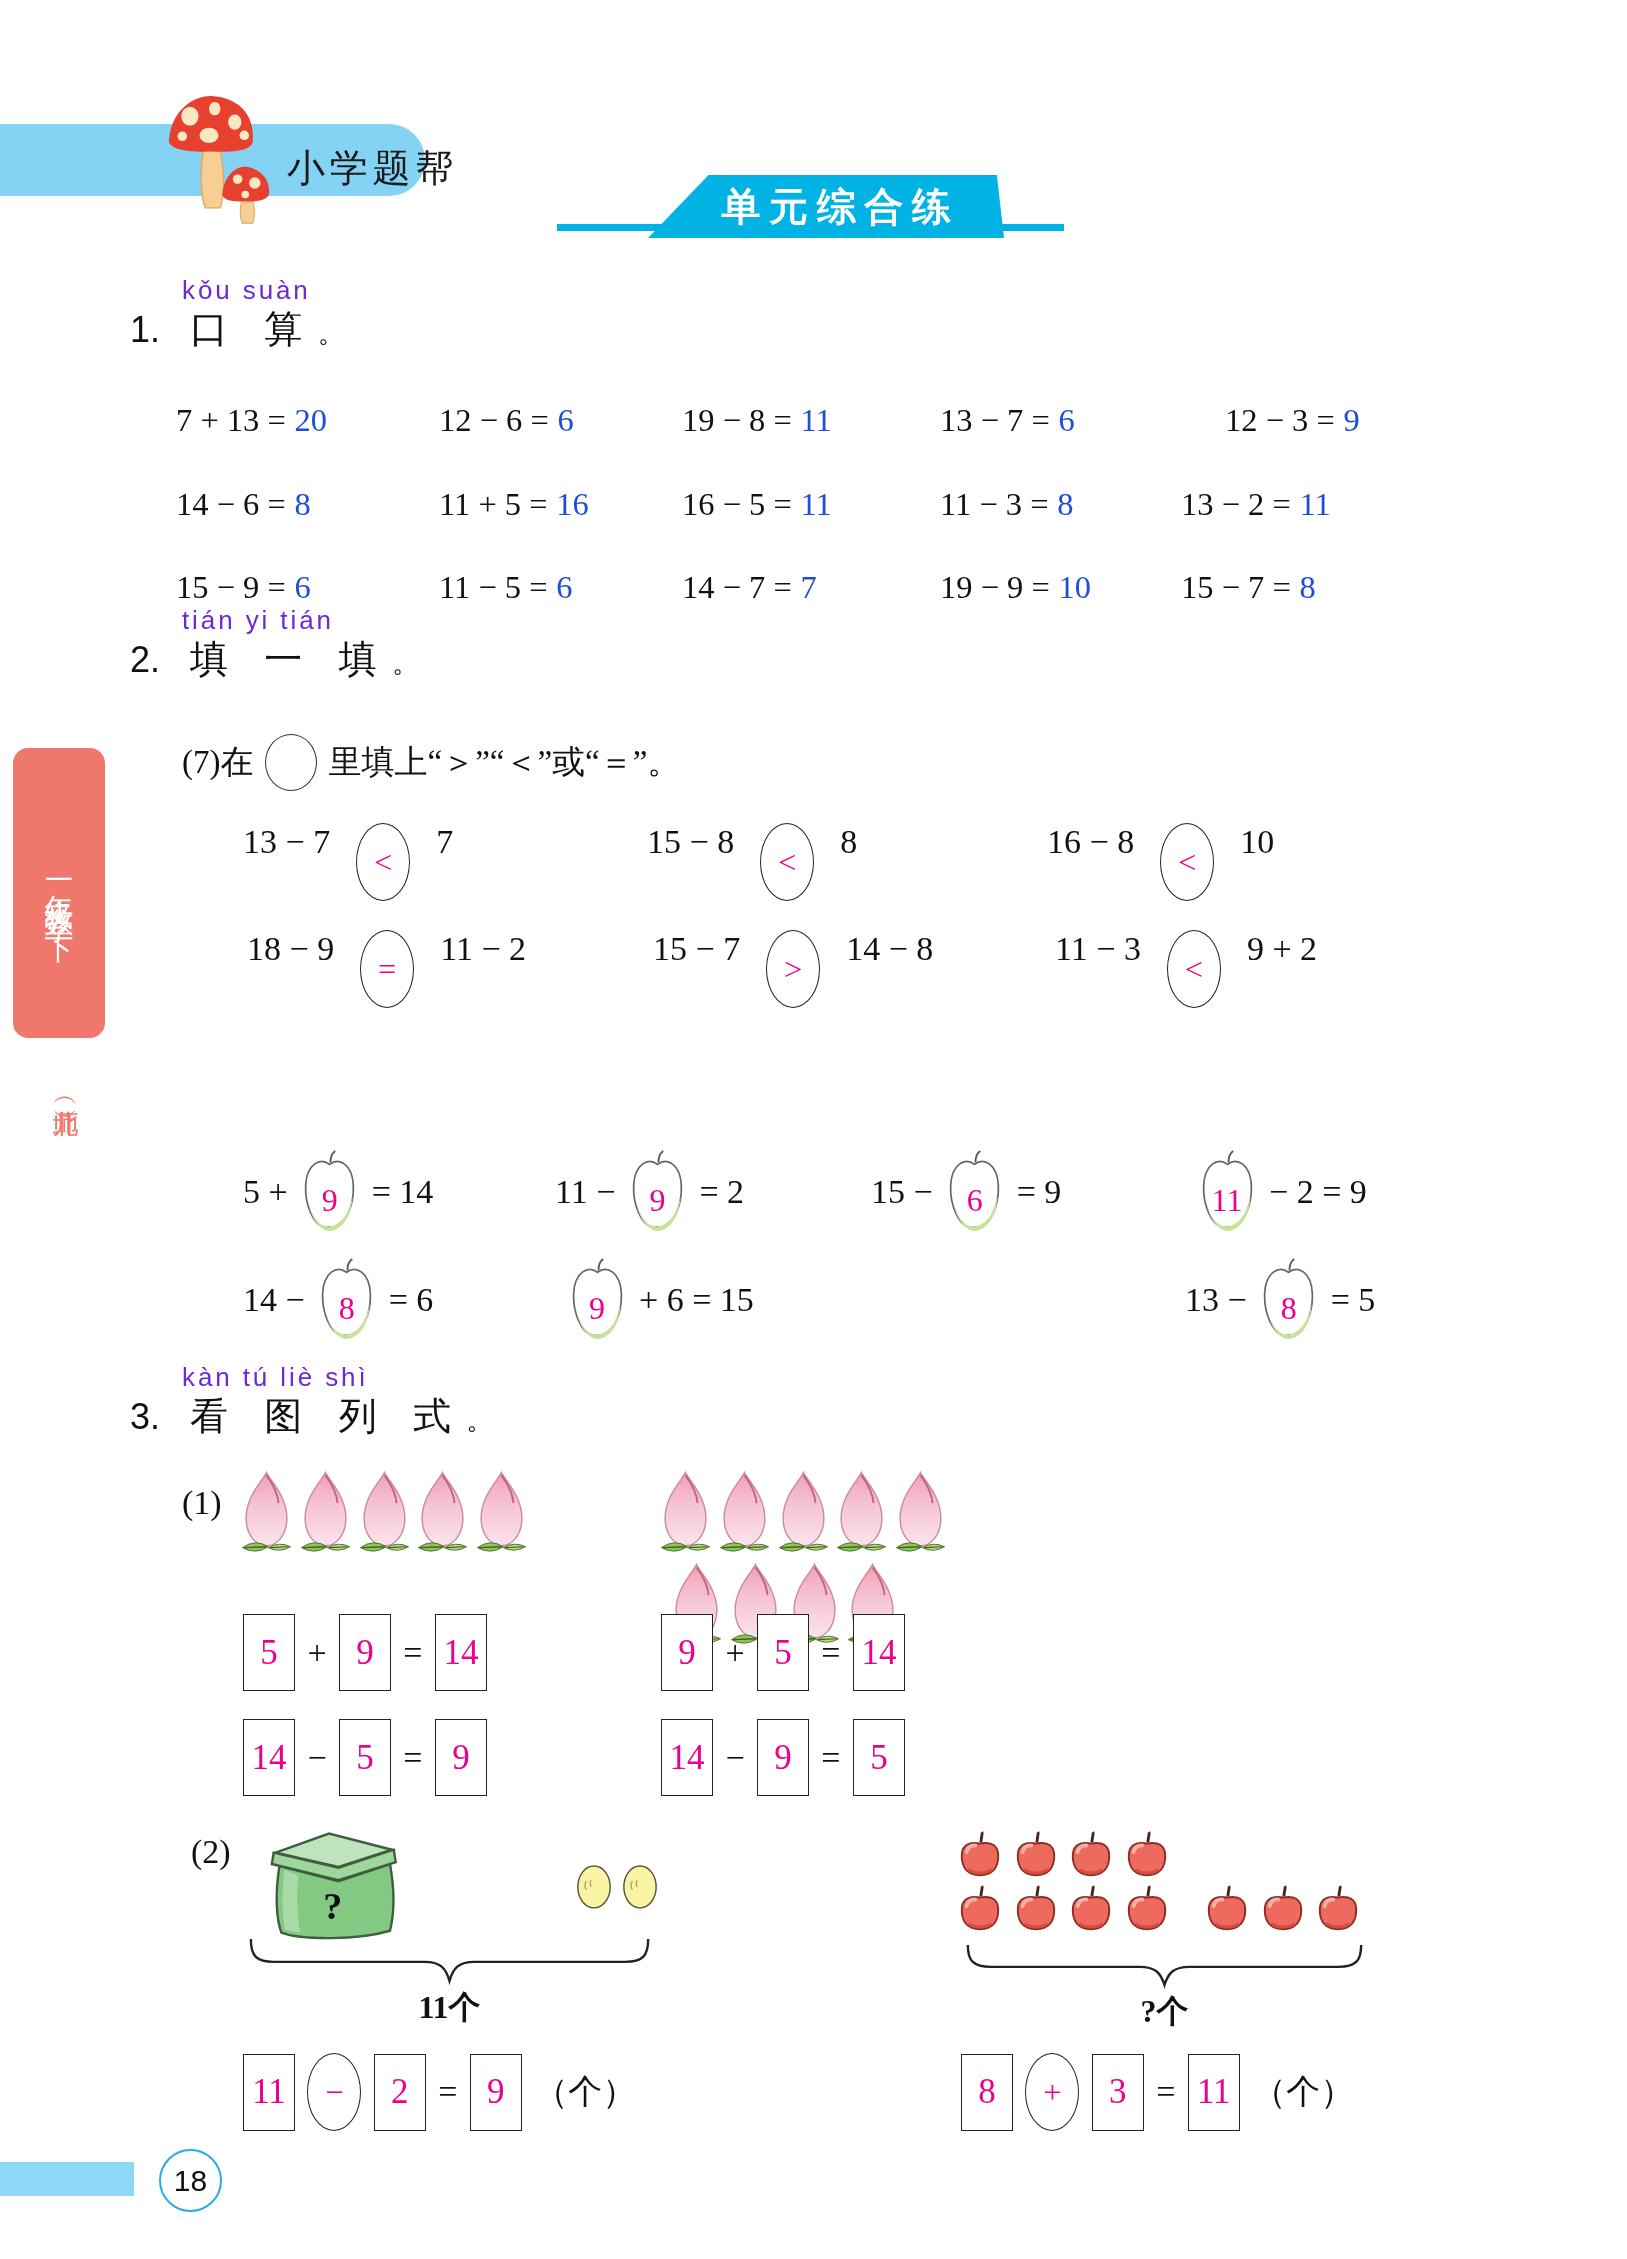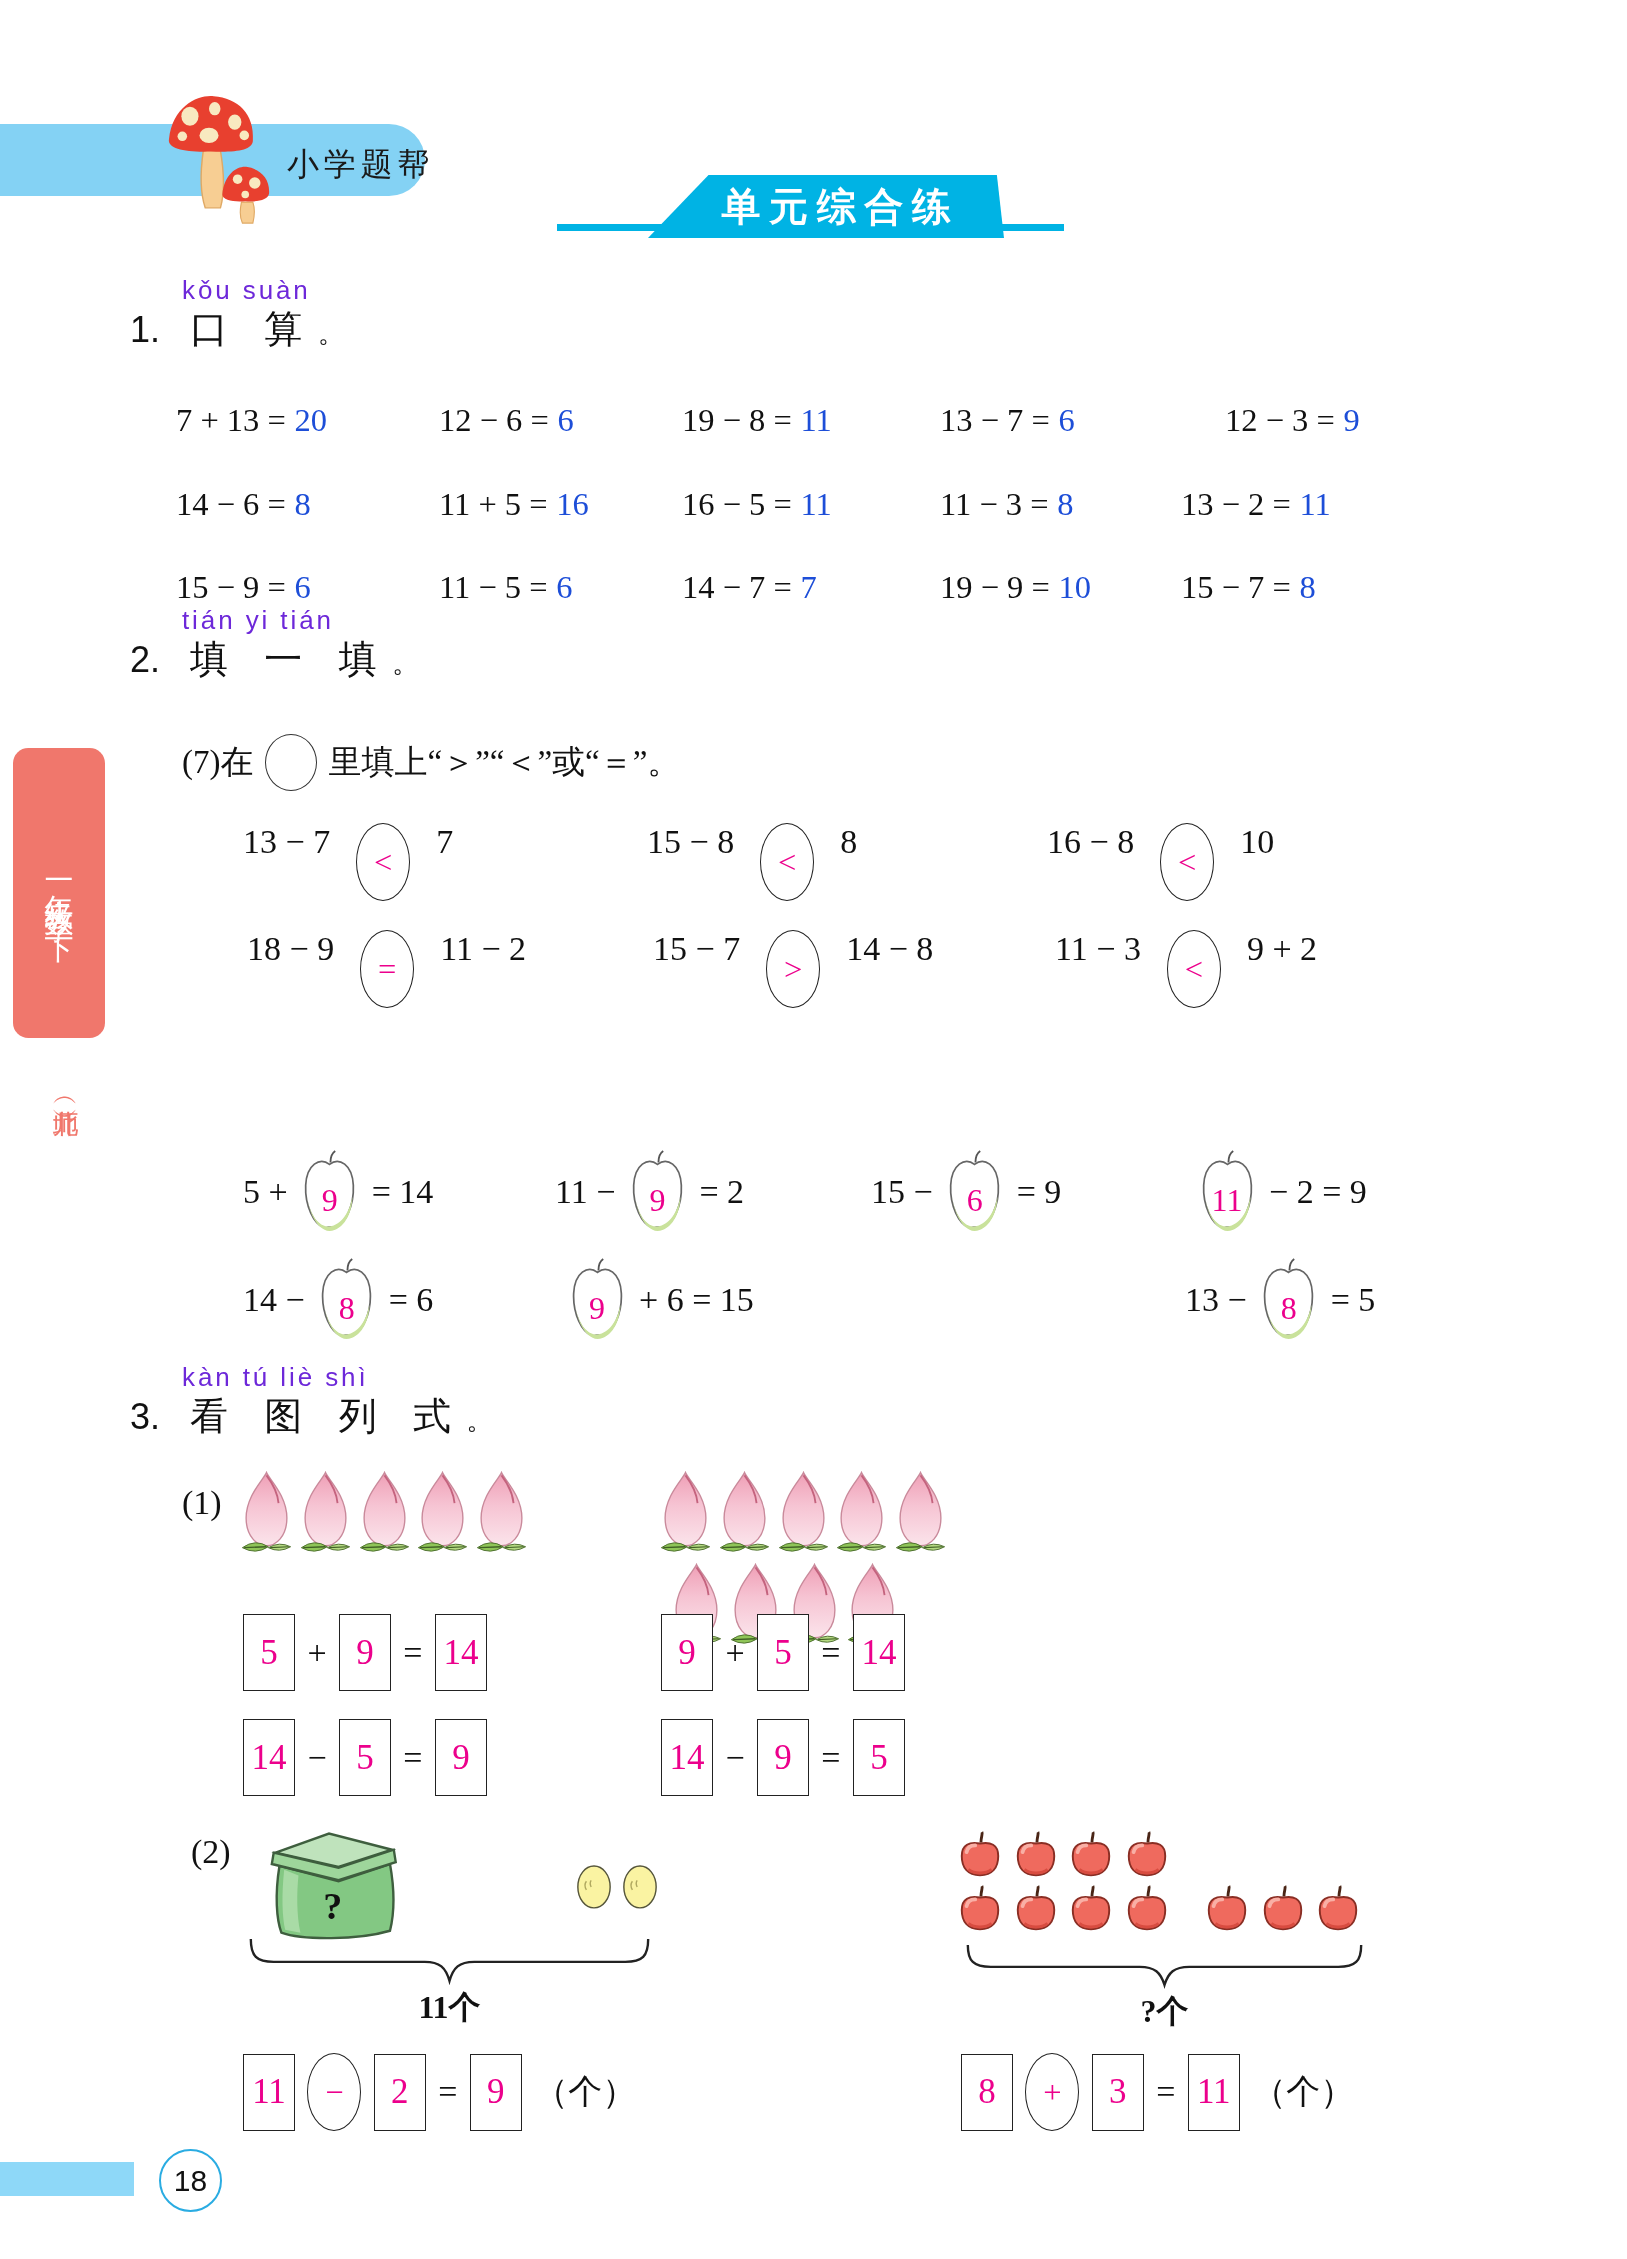--- a/index.html
+++ b/index.html
@@ -91,21 +91,21 @@
     <ellipse cx="77" cy="42" rx="7" ry="8" fill="#F8E9C0"></ellipse>
     <ellipse cx="22" cy="57" rx="5" ry="5" fill="#F8E9C0"></ellipse>
     <ellipse cx="50" cy="56" rx="10" ry="8" fill="#F8E9C0"></ellipse>
     <ellipse cx="87" cy="56" rx="5" ry="5" fill="#F8E9C0"></ellipse>
     <path d="M84,126 C82,136 83,144 85,148 L96,148 C98,140 98,132 96,126 Z" fill="#F7CE93" stroke="#E0A964" stroke-width="1.2"></path>
     <path d="M64,118 C66,96 80,88 89,89 C103,91 114,100 113,117 C112,124 100,126 88,125 C76,126 64,124 64,118 Z" fill="#E8402F"></path>
     <ellipse cx="80" cy="102" rx="5" ry="5" fill="#F8E9C0"></ellipse>
     <ellipse cx="98" cy="106" rx="6" ry="6" fill="#F8E9C0"></ellipse>
     <ellipse cx="88" cy="118" rx="4" ry="4" fill="#F8E9C0"></ellipse>
   </svg>
-  <div class="abs" style="left:287px;top:143px;font-size:32px;letter-spacing:4.8px;color:#1a1a1a">小学题帮</div>
+  <div class="abs" style="left:287px;top:143px;font-size:38px;letter-spacing:4.8px;color:#1a1a1a">小学题帮</div>
 
   <div class="abs banner-line"></div>
   <div class="abs banner">
     <span>单元综合练</span>
   </div>
 
   <div class="abs side-tab">
     <span>一年级数学·下</span>
   </div>
   <div class="abs edition">（北师）</div>

